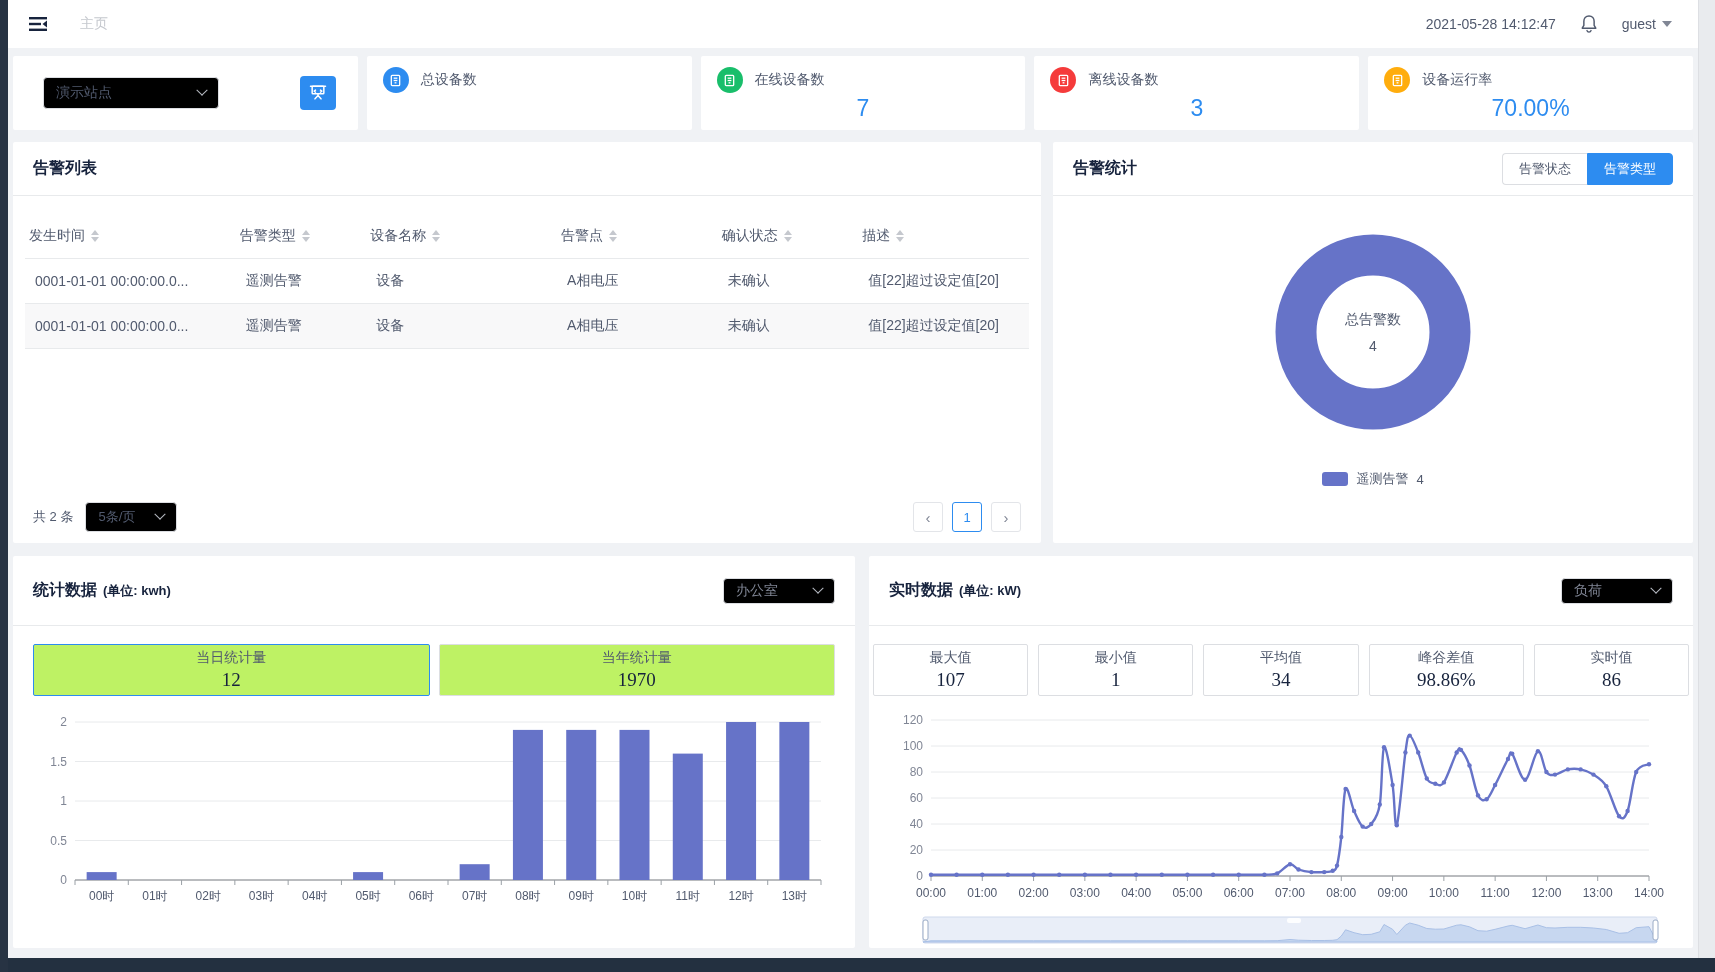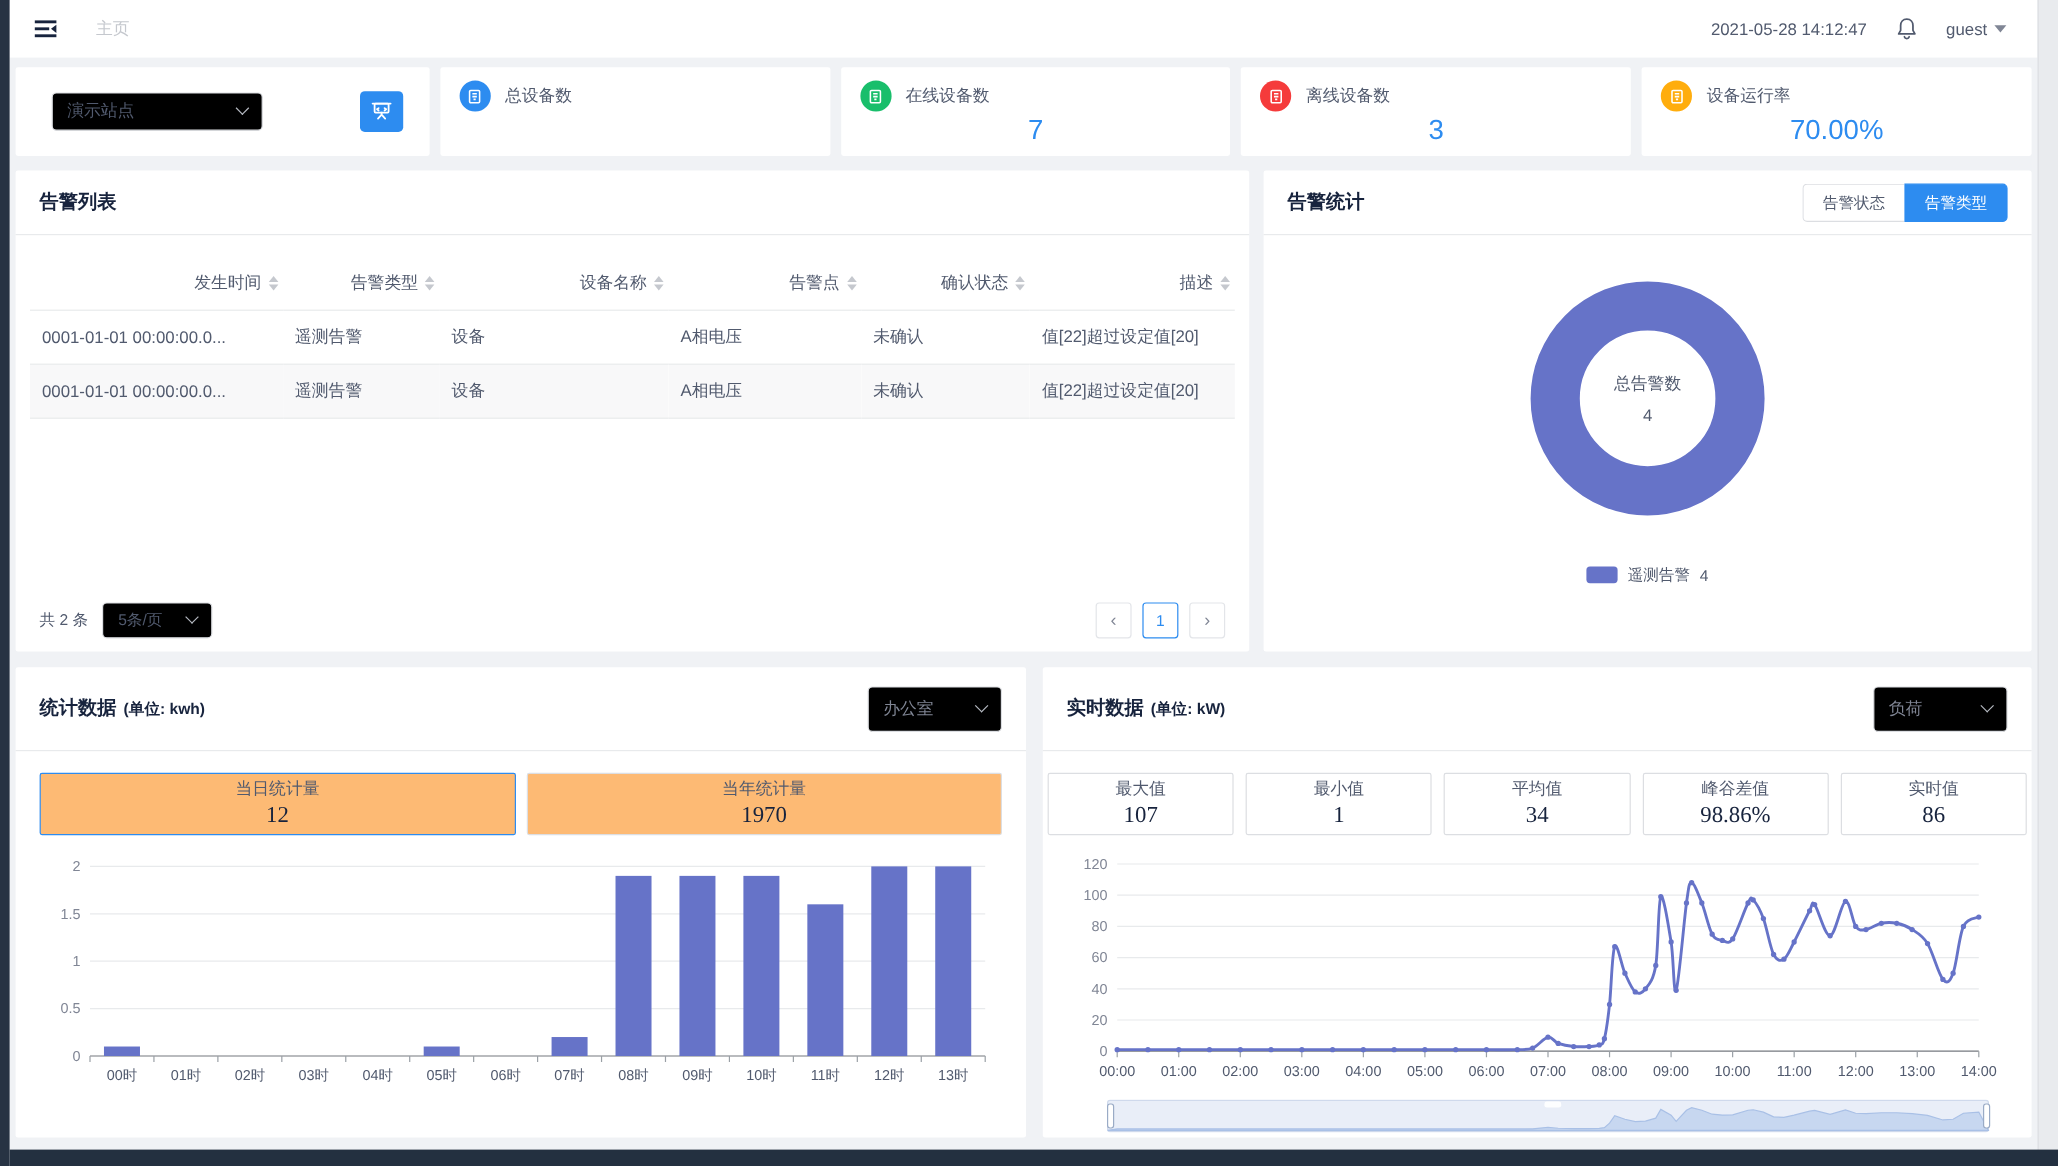--- a/index.html
+++ b/index.html
@@ -36,21 +36,21 @@
   .stat-label { font-size:14px; color:#515a6e; }
   .stat-value { text-align:center; font-size:23px; color:#2d8cf0; margin-top:2px; }
 
   .row2 { position:absolute; top:86px; left:0; right:0; height:401px; display:flex; gap:12px; }
   .alarm-card { width:1028px; position:relative; }
   .panel-head { height:54px; display:flex; align-items:center; padding:0 20px; border-bottom:1px solid #e8eaec; }
   .panel-title { font-size:16px; font-weight:bold; color:#17233d; }
   .panel-unit { font-size:13px; font-weight:bold; color:#17233d; margin-left:6px; }
 
   table.alarm { width:calc(100% - 24px); margin:22px 12px 0; border-collapse:collapse; font-size:14px; table-layout:fixed; }
-  table.alarm th { font-weight:normal; color:#515a6e; text-align:right; padding:9px 4px 13px; cursor:pointer; }
+  table.alarm th { font-weight:normal; color:#515a6e; text-align:left; padding:9px 4px 13px; cursor:pointer; }
   table.alarm td { color:#515a6e; text-align:left; padding:13px 10px; border-top:1px solid #e8eaec; overflow:hidden; white-space:nowrap; text-overflow:ellipsis; }
   table.alarm tr.striped td { background:#f8f8f9; }
   table.alarm tr:last-child td { border-bottom:1px solid #e8eaec; }
   .sorters { display:inline-flex; flex-direction:column; vertical-align:middle; margin-left:6px; gap:2px; }
   .tri-up { width:0;height:0;border-left:4px solid transparent;border-right:4px solid transparent;border-bottom:5px solid #c5c8ce; }
   .tri-dn { width:0;height:0;border-left:4px solid transparent;border-right:4px solid transparent;border-top:5px solid #c5c8ce; }
 
   .pager { position:absolute; left:20px; right:20px; bottom:11px; display:flex; align-items:center; font-size:13px; }
   .pager-total { color:#515a6e; }
   .pagesize-select { width:92px; height:30px; margin-left:12px; font-size:13px; }
@@ -66,24 +66,24 @@
   .toggle-btn.active { background:#2d8cf0; border-color:#2d8cf0; color:#fff; }
   .donut-wrap { position:relative; width:220px; height:220px; margin:26px auto 0; }
   .donut-center { position:absolute; inset:0; display:flex; flex-direction:column; align-items:center; justify-content:center; gap:9px; font-size:14px; color:#515a6e; pointer-events:none; }
   .donut-legend { margin-top:28px; display:flex; align-items:center; justify-content:center; gap:8px; font-size:13px; color:#515a6e; cursor:pointer; }
   .legend-swatch { width:26px; height:14px; border-radius:3px; }
 
   .row3 { position:absolute; top:500px; left:0; right:0; height:392px; display:flex; gap:14px; }
   .stats-card { width:842px; position:relative; }
   .rt-card { width:824px; position:relative; }
   .panel-head2 { height:70px; display:flex; align-items:center; padding:0 20px; border-bottom:1px solid #e8eaec; }
-  .head-select { width:112px; height:38px; margin-left:auto; color:#808695; }
+  .head-select { width:112px; height:26px; margin-left:auto; color:#808695; }
 
   .tabs-row { display:flex; gap:9px; margin:18px 20px 0; }
-  .tab-box { flex:1; height:52px; border:1px solid #dcdee2; border-radius:2px; display:flex; flex-direction:column; align-items:center; justify-content:center; cursor:pointer; background:#fdba74; }
+  .tab-box { flex:1; height:52px; border:1px solid #dcdee2; border-radius:2px; display:flex; flex-direction:column; align-items:center; justify-content:center; cursor:pointer; background:#bef264; }
   .tab-box.active { border-color:#2d8cf0; }
   .tab-label { font-size:14px; color:#515a6e; }
   .tab-value { font-size:19px; color:#17233d; margin-top:2px;font-family:Liberation Serif, serif; }
 
   .rt-stats-row { display:flex; gap:10px; margin:18px 4px 0; }
   .rt-box { flex:1; height:52px; border:1px solid #dcdee2; border-radius:2px; display:flex; flex-direction:column; align-items:center; justify-content:center; }
 
   svg text { font-family:"Liberation Sans","DejaVu Sans",sans-serif; }
   #bar-chart { display:block; margin:8px 20px 0; }
   #line-chart { display:block; margin:10px 20px 0; }

